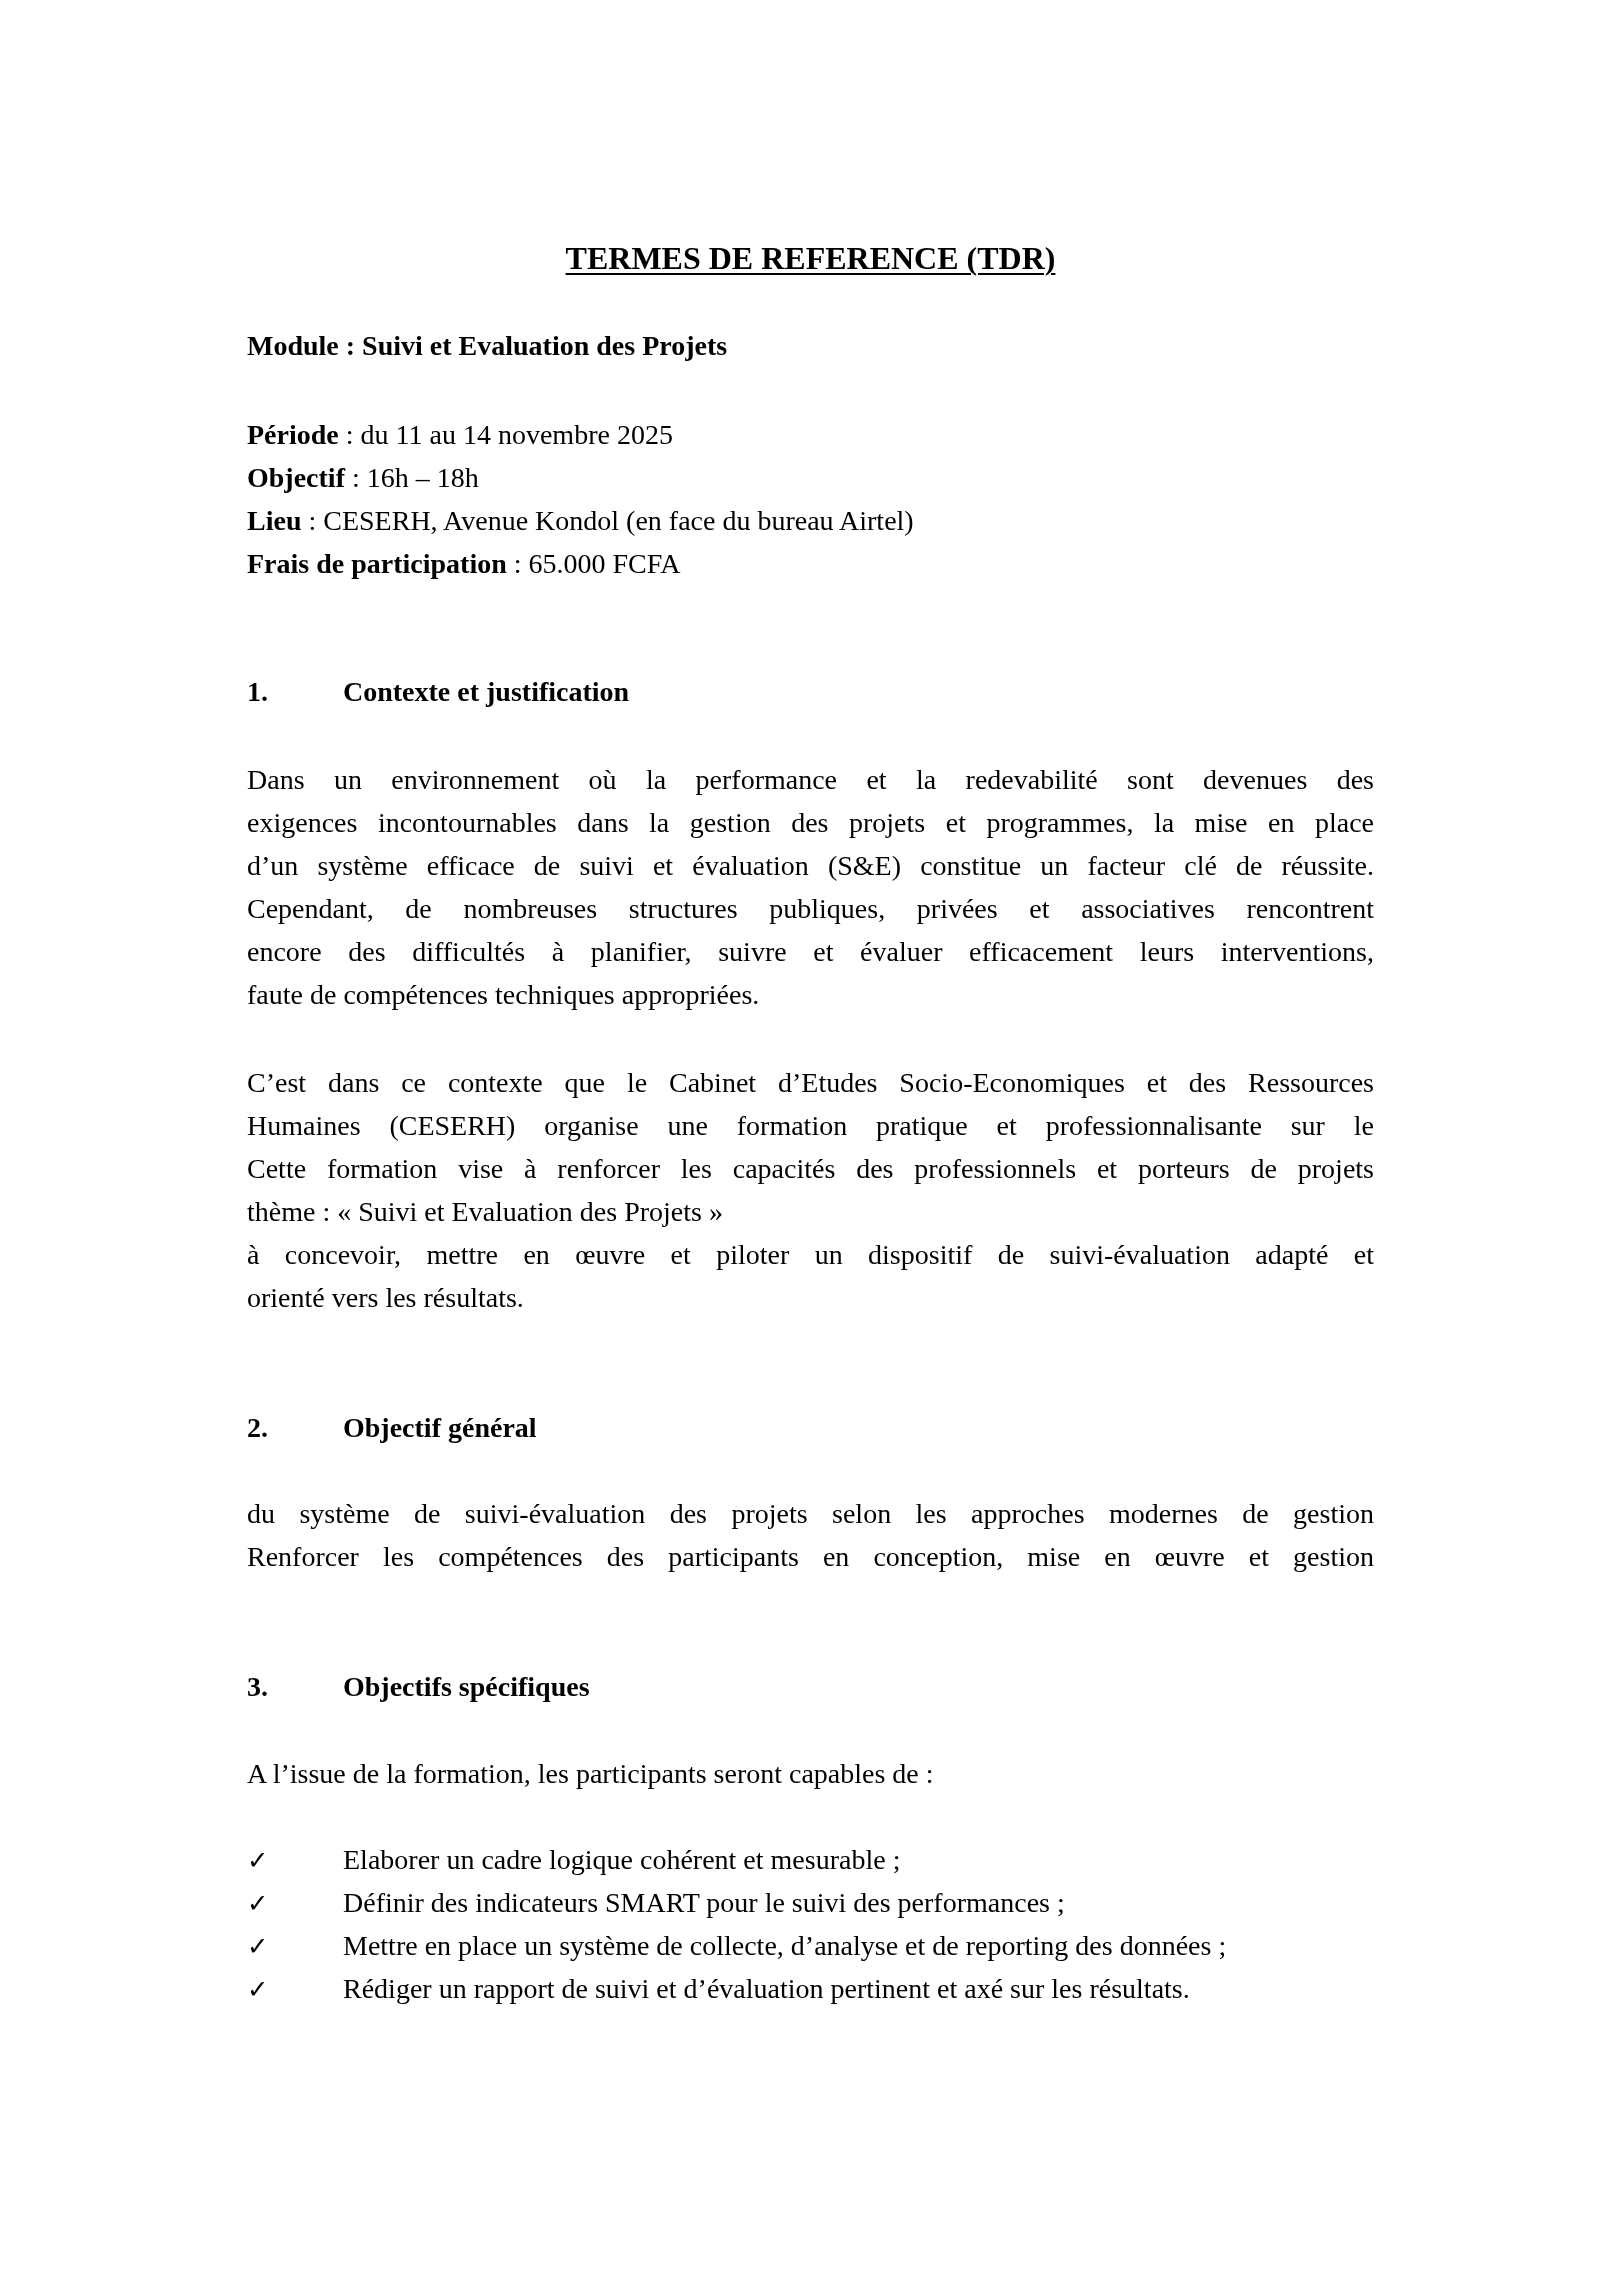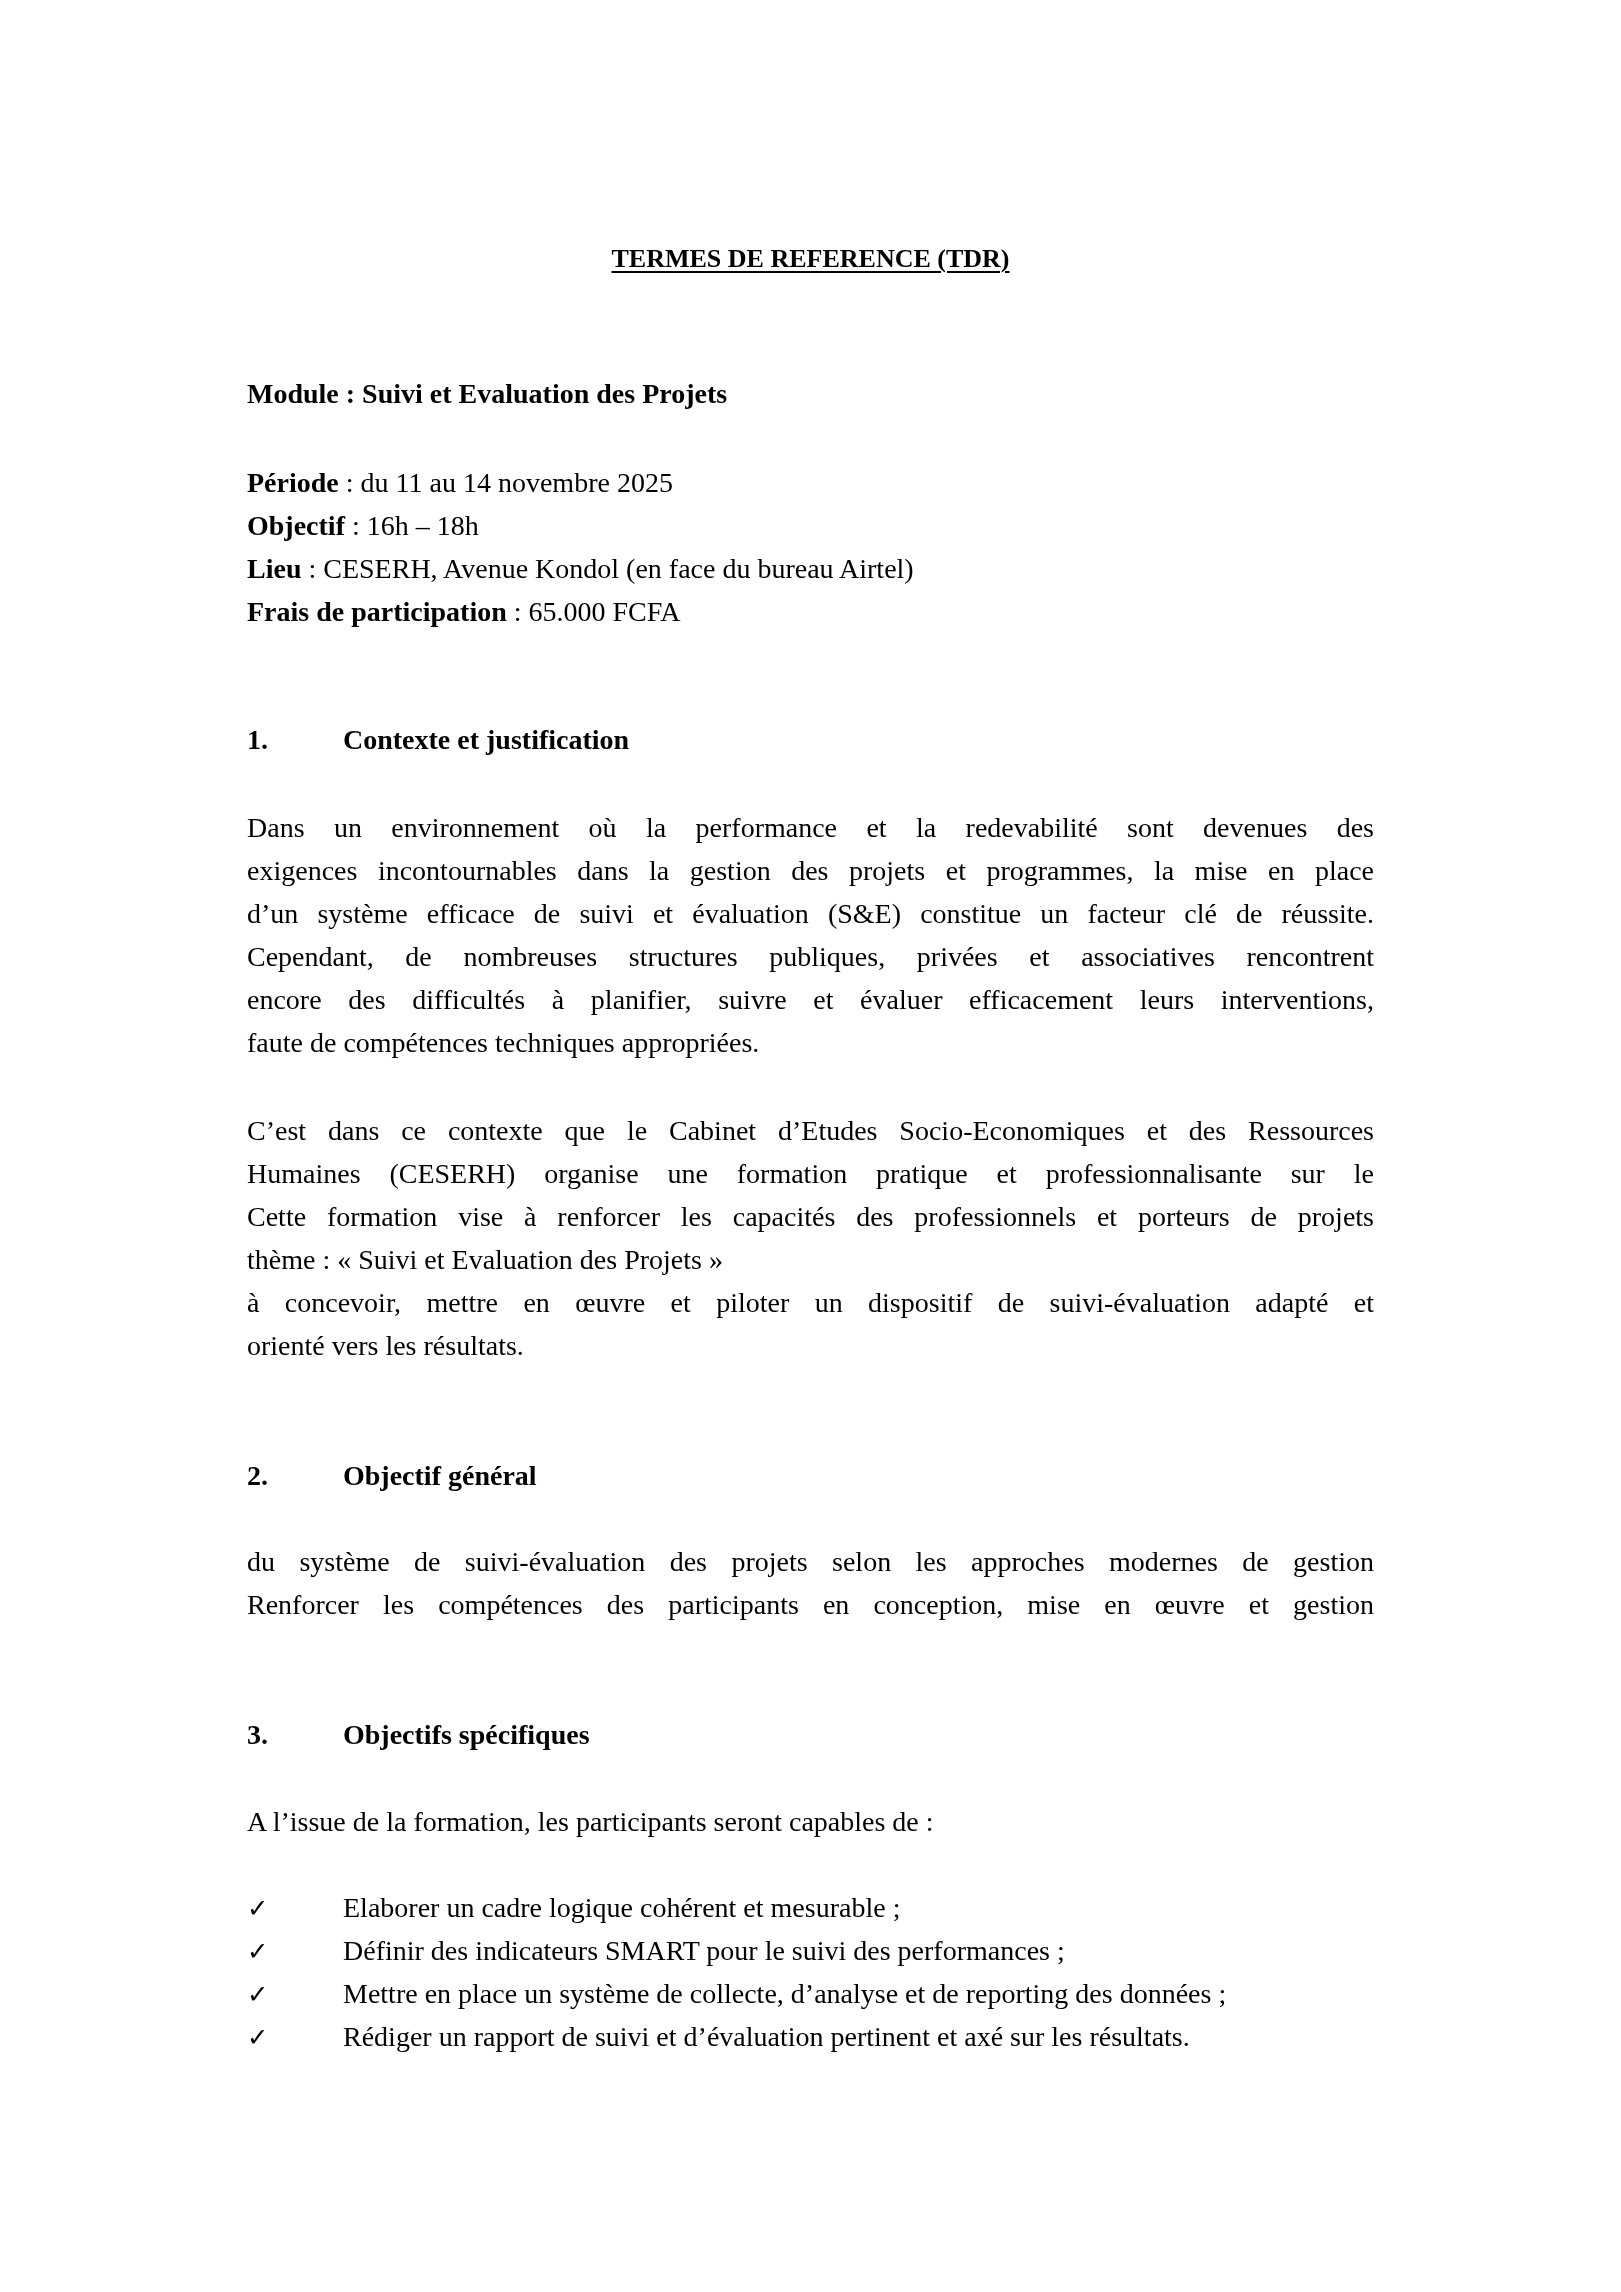--- a/index.html
+++ b/index.html
@@ -21,30 +21,29 @@
       position: absolute;
       left: 0; top: 0;
       width: 1621px;
       height: 2293px;
       background: #ffffff;
     }
     .block {
       position: absolute;
       left: 247px;
       width: 1127px;
-      margin-top: 48px;
     }
     .title {
       position: absolute;
       left: 0;
       width: 1621px;
       top: 237px;
       text-align: center;
       font-weight: bold;
-      font-size: 26px;
+      font-size: 32px;
       line-height: 43px;
     }
     .title span {
       text-decoration: underline;
       text-decoration-thickness: 2px;
       text-underline-offset: 3.9px;
     }
     .bold { font-weight: bold; }
     .info-line { height: 43px; white-space: nowrap; }
     .heading {

